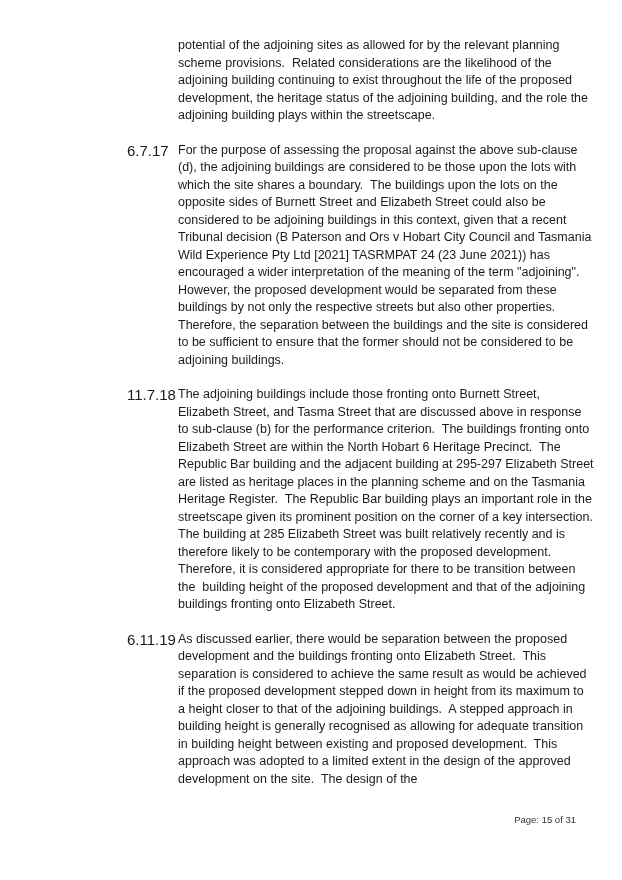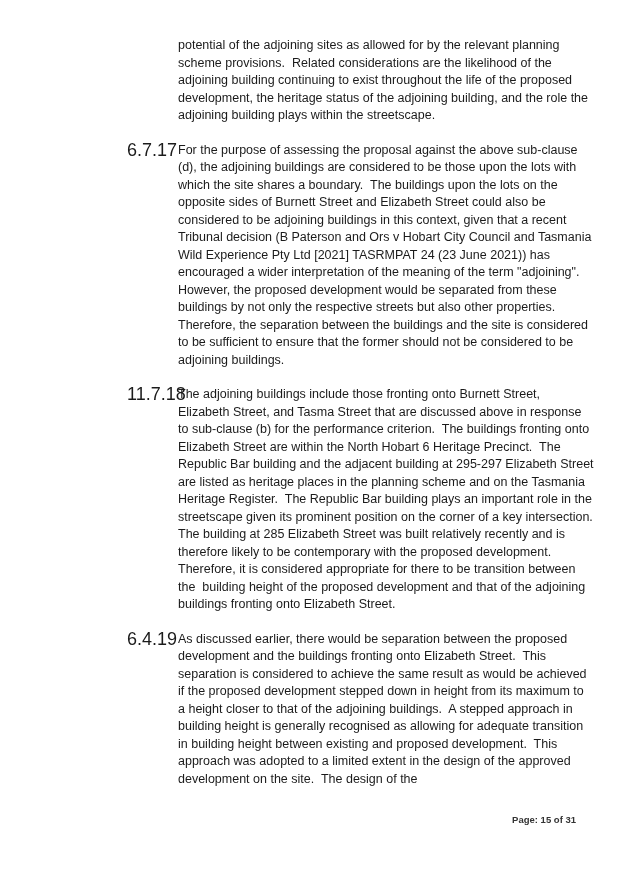--- a/index.html
+++ b/index.html
@@ -23,41 +23,40 @@
     width: 467px;
   }
   .para {
     display: flex;
     align-items: flex-start;
     margin-bottom: 17px;
   }
   .para-num {
     flex: 0 0 51px;
     width: 51px;
-    font-size: 18px;
+    font-size: 15px;
     line-height: 17.5px;
     color: #1b1b1b;
   }
   .para-text {
     flex: 0 0 416px;
     width: 416px;
     font-size: 12.5px;
     line-height: 17.5px;
     color: #1b1b1b;
     white-space: pre-wrap;
     text-align: left;
   }
   .page-footer {
     position: absolute;
     top: 814px;
     right: 46px;
     font-size: 9.5px;
     line-height: 12px;
     color: #333333;
-    font-weight: bold;
   }
 </style>
 </head>
 <body>
 
 <div class="page">
 
   <main class="doc-body">
 
     <section class="para">
@@ -69,21 +68,21 @@
       <div class="para-num">6.7.17</div>
       <div class="para-text">For the purpose of assessing the proposal against the above sub-clause (d), the adjoining buildings are considered to be those upon the lots with which the site shares a boundary.  The buildings upon the lots on the opposite sides of Burnett Street and Elizabeth Street could also be considered to be adjoining buildings in this context, given that a recent Tribunal decision (B Paterson and Ors v Hobart City Council and Tasmania Wild Experience Pty Ltd [2021] TASRMPAT 24 (23 June 2021)) has encouraged a wider interpretation of the meaning of the term "adjoining".  However, the proposed development would be separated from these buildings by not only the respective streets but also other properties.  Therefore, the separation between the buildings and the site is considered to be sufficient to ensure that the former should not be considered to be adjoining buildings.</div>
     </section>
 
     <section class="para">
       <div class="para-num">11.7.18</div>
       <div class="para-text">The adjoining buildings include those fronting onto Burnett Street, Elizabeth Street, and Tasma Street that are discussed above in response to sub-clause (b) for the performance criterion.  The buildings fronting onto Elizabeth Street are within the North Hobart 6 Heritage Precinct.  The Republic Bar building and the adjacent building at 295-297 Elizabeth Street are listed as heritage places in the planning scheme and on the Tasmania Heritage Register.  The Republic Bar building plays an important role in the streetscape given its prominent position on the corner of a key intersection.  The building at 285 Elizabeth Street was built relatively recently and is therefore likely to be contemporary with the proposed development.  Therefore, it is considered appropriate for there to be transition between the  building height of the proposed development and that of the adjoining buildings fronting onto Elizabeth Street.</div>
     </section>
 
     <section class="para">
-      <div class="para-num">6.4.19</div>
+      <div class="para-num">6.11.19</div>
       <div class="para-text">As discussed earlier, there would be separation between the proposed development and the buildings fronting onto Elizabeth Street.  This separation is considered to achieve the same result as would be achieved if the proposed development stepped down in height from its maximum to a height closer to that of the adjoining buildings.  A stepped approach in building height is generally recognised as allowing for adequate transition in building height between existing and proposed development.  This approach was adopted to a limited extent in the design of the approved development on the site.  The design of the</div>
     </section>
 
   </main>
 
   <footer class="page-footer">Page: 15 of 31</footer>
 
 </div>
 
 </body></html>

